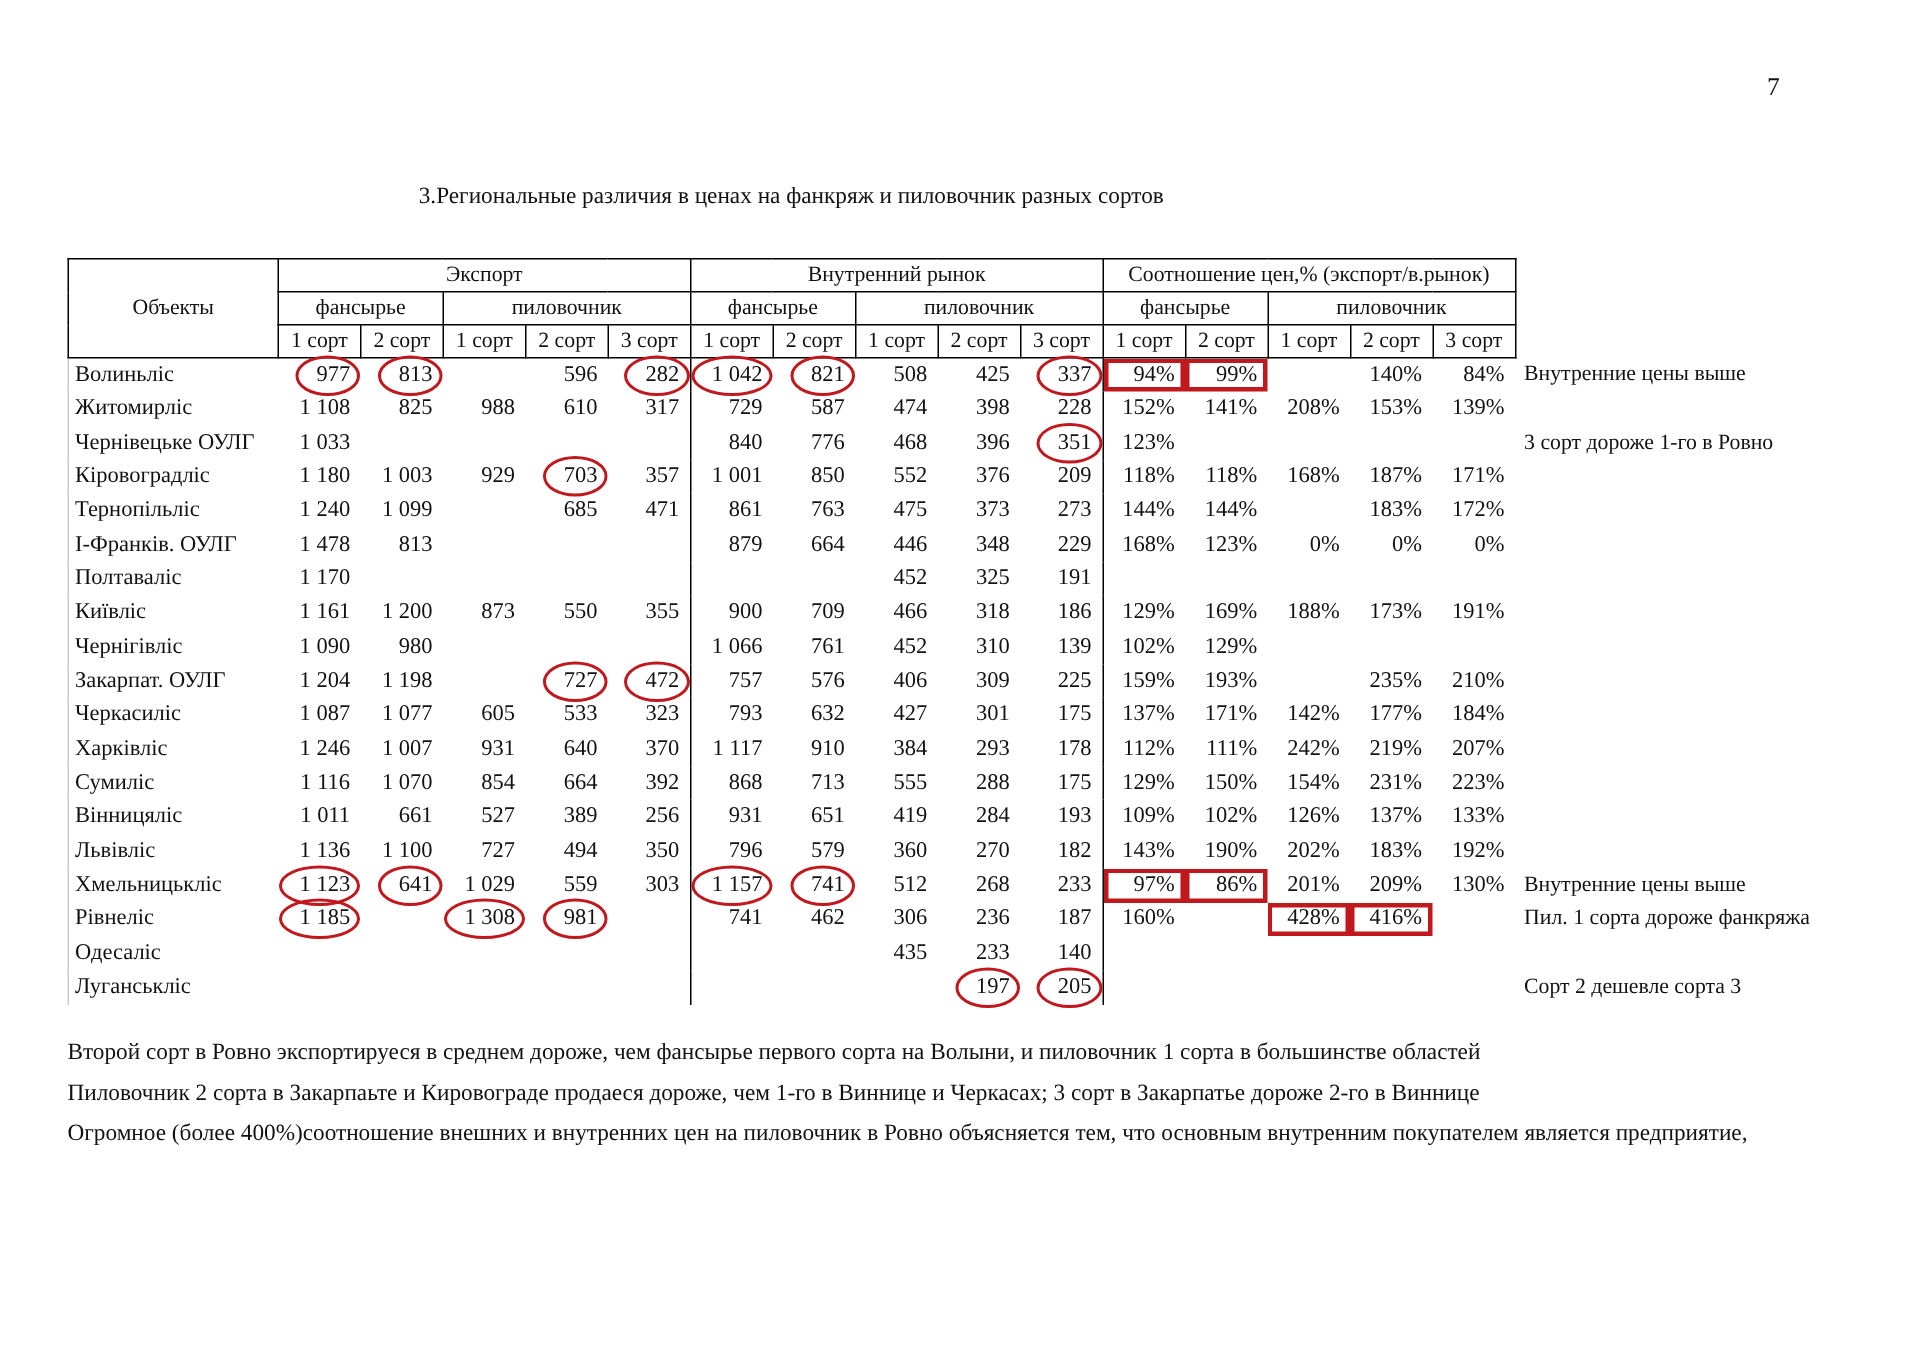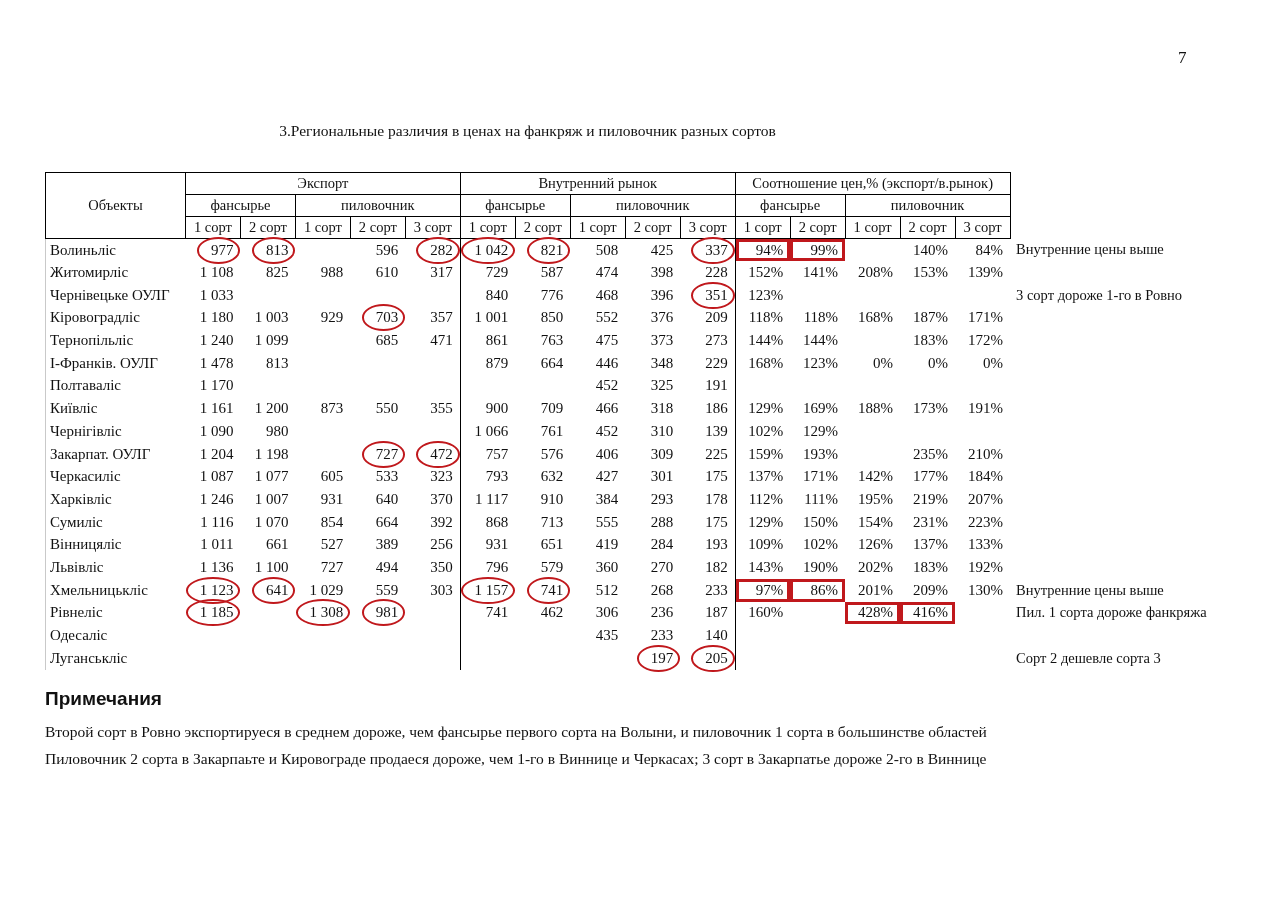--- a/index.html
+++ b/index.html
@@ -314,21 +314,21 @@
           <td class="val-cell">931</td>
           <td class="val-cell">640</td>
           <td class="val-cell sep">370</td>
           <td class="val-cell">1 117</td>
           <td class="val-cell">910</td>
           <td class="val-cell">384</td>
           <td class="val-cell">293</td>
           <td class="val-cell sep">178</td>
           <td class="val-cell">112%</td>
           <td class="val-cell">111%</td>
-          <td class="val-cell">195%</td>
+          <td class="val-cell">242%</td>
           <td class="val-cell">219%</td>
           <td class="val-cell">207%</td>
           <td class="note-cell"></td>
         </tr>
         <tr>
           <td class="name-cell">Сумиліс</td>
           <td class="val-cell">1 116</td>
           <td class="val-cell">1 070</td>
           <td class="val-cell">854</td>
           <td class="val-cell">664</td>
@@ -456,18 +456,18 @@
           <td class="val-cell"></td>
           <td class="val-cell"></td>
           <td class="val-cell"></td>
           <td class="val-cell"></td>
           <td class="note-cell">Сорт 2 дешевле сорта 3</td>
         </tr>
       </tbody>
   </table>
 
   <div class="notes">
-    <div class="notes-heading">Примечания</div>
     <div class="note-line">Второй сорт в Ровно экспортируеся в среднем дороже, чем фансырье первого сорта на Волыни, и пиловочник 1 сорта в большинстве областей</div>
     <div class="note-line">Пиловочник 2 сорта в Закарпаьте и Кировограде продаеся дороже, чем 1-го в Виннице и Черкасах; 3 сорт в Закарпатье дороже 2-го в Виннице</div>
+    <div class="note-line">Огромное (более 400%)соотношение внешних и внутренних цен на пиловочник в Ровно объясняется тем, что основным внутренним покупателем является предприятие,</div>
   </div>
 
 </div>
 
 </body></html>

